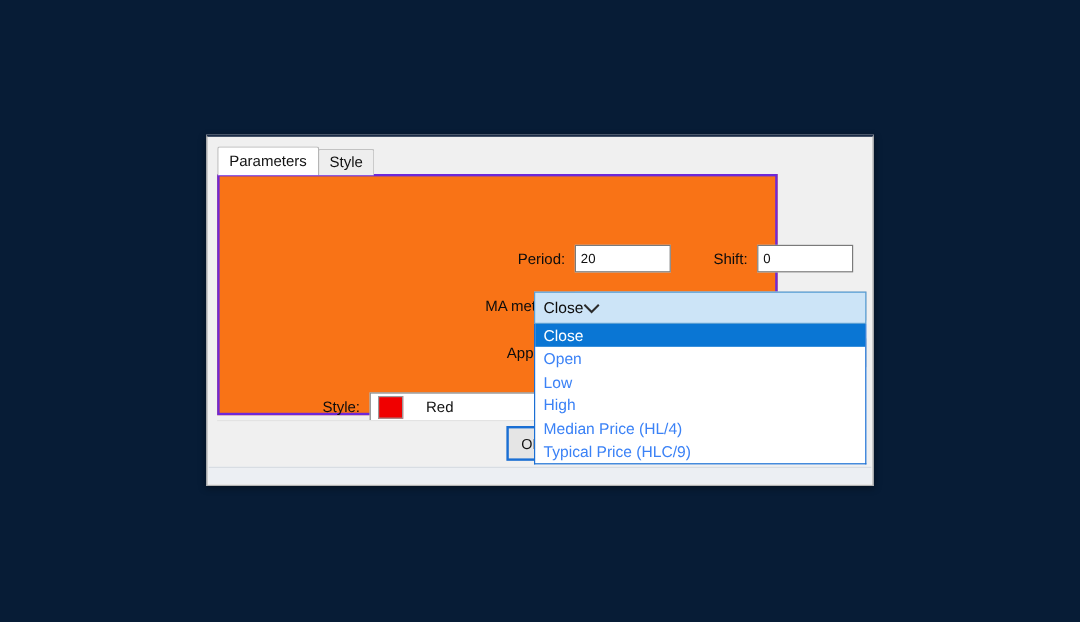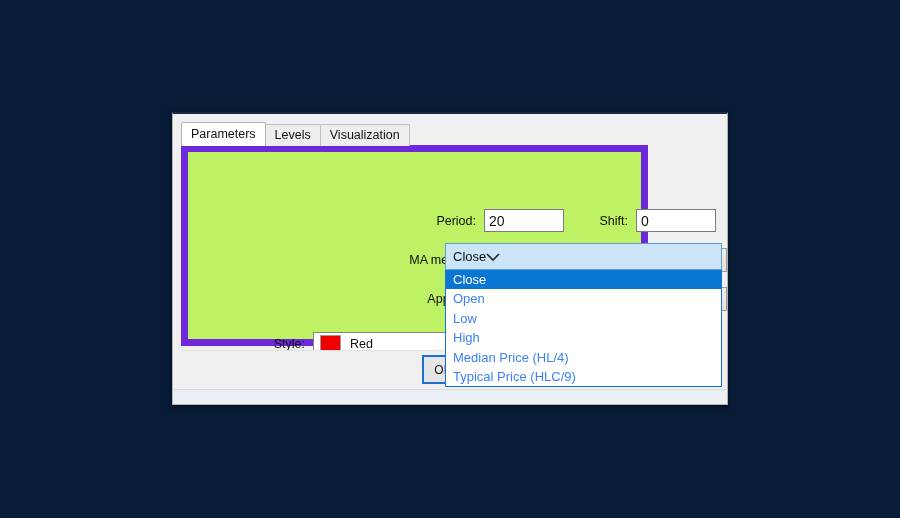--- a/index.html
+++ b/index.html
@@ -61,43 +61,43 @@
     border-color: #b5b5b5;
   }
 
   
   #tabpage {
     position: absolute;
     left: 8px;
     top: 31px;
     width: 467px;
     height: 201px;
-    background: #bef264;
-    border: 7px solid #6d28d9;
+    background: #f97316;
+    border: 2px solid #6d28d9;
     box-sizing: border-box;
   }
 
   
   .row {
     position: absolute;
     display: flex;
     align-items: center;
   }
   .flabel {
     font-size: 12.5px;
     color: #0d0d0d;
     text-align: right;
     white-space: nowrap;
   }
 
   .textbox {
     box-sizing: border-box;
     border: 1px solid #7a7a7a;
     background: #ffffff;
-    font-size: 14px;
+    font-size: 11px;
     color: #111111;
     height: 23px;
     line-height: 21px;
     padding: 0 4px;
     font-family: "Liberation Sans", sans-serif;
   }
 
   .combo {
     box-sizing: border-box;
     border: 1px solid #9a9a9a;
@@ -106,20 +106,21 @@
     display: flex;
     align-items: center;
     font-size: 12.5px;
     color: #111111;
     padding-left: 6px;
     position: relative;
   }
   .combo.white {
     background: #ffffff;
     border: 1px solid #848484;
+    gap: 10px;
   }
   .combo .chev {
     position: absolute;
     right: 8px;
     top: 0;
     bottom: 0;
     display: flex;
     align-items: center;
   }
   .chev svg { display: block; }
@@ -264,24 +265,21 @@
 </head>
 <body>
 
 <div id="dialog">
 
   <div id="tabstrip">
     <div class="tab active">
       <span>Parameters</span>
     </div>
     <div class="tab">
-      <span>Levels</span>
-    </div>
-    <div class="tab">
-      <span>Visualization</span>
+      <span>Style</span>
     </div>
   </div>
 
   <div id="tabpage">
 
     <div class="row" id="row-period">
       <div class="flabel" id="lbl-period">Period:</div>
       <input class="textbox" id="inp-period" type="text" value="20" style="">
       <div class="flabel" id="lbl-shift">Shift:</div>
       <input class="textbox" id="inp-shift" type="text" value="0" style="">

